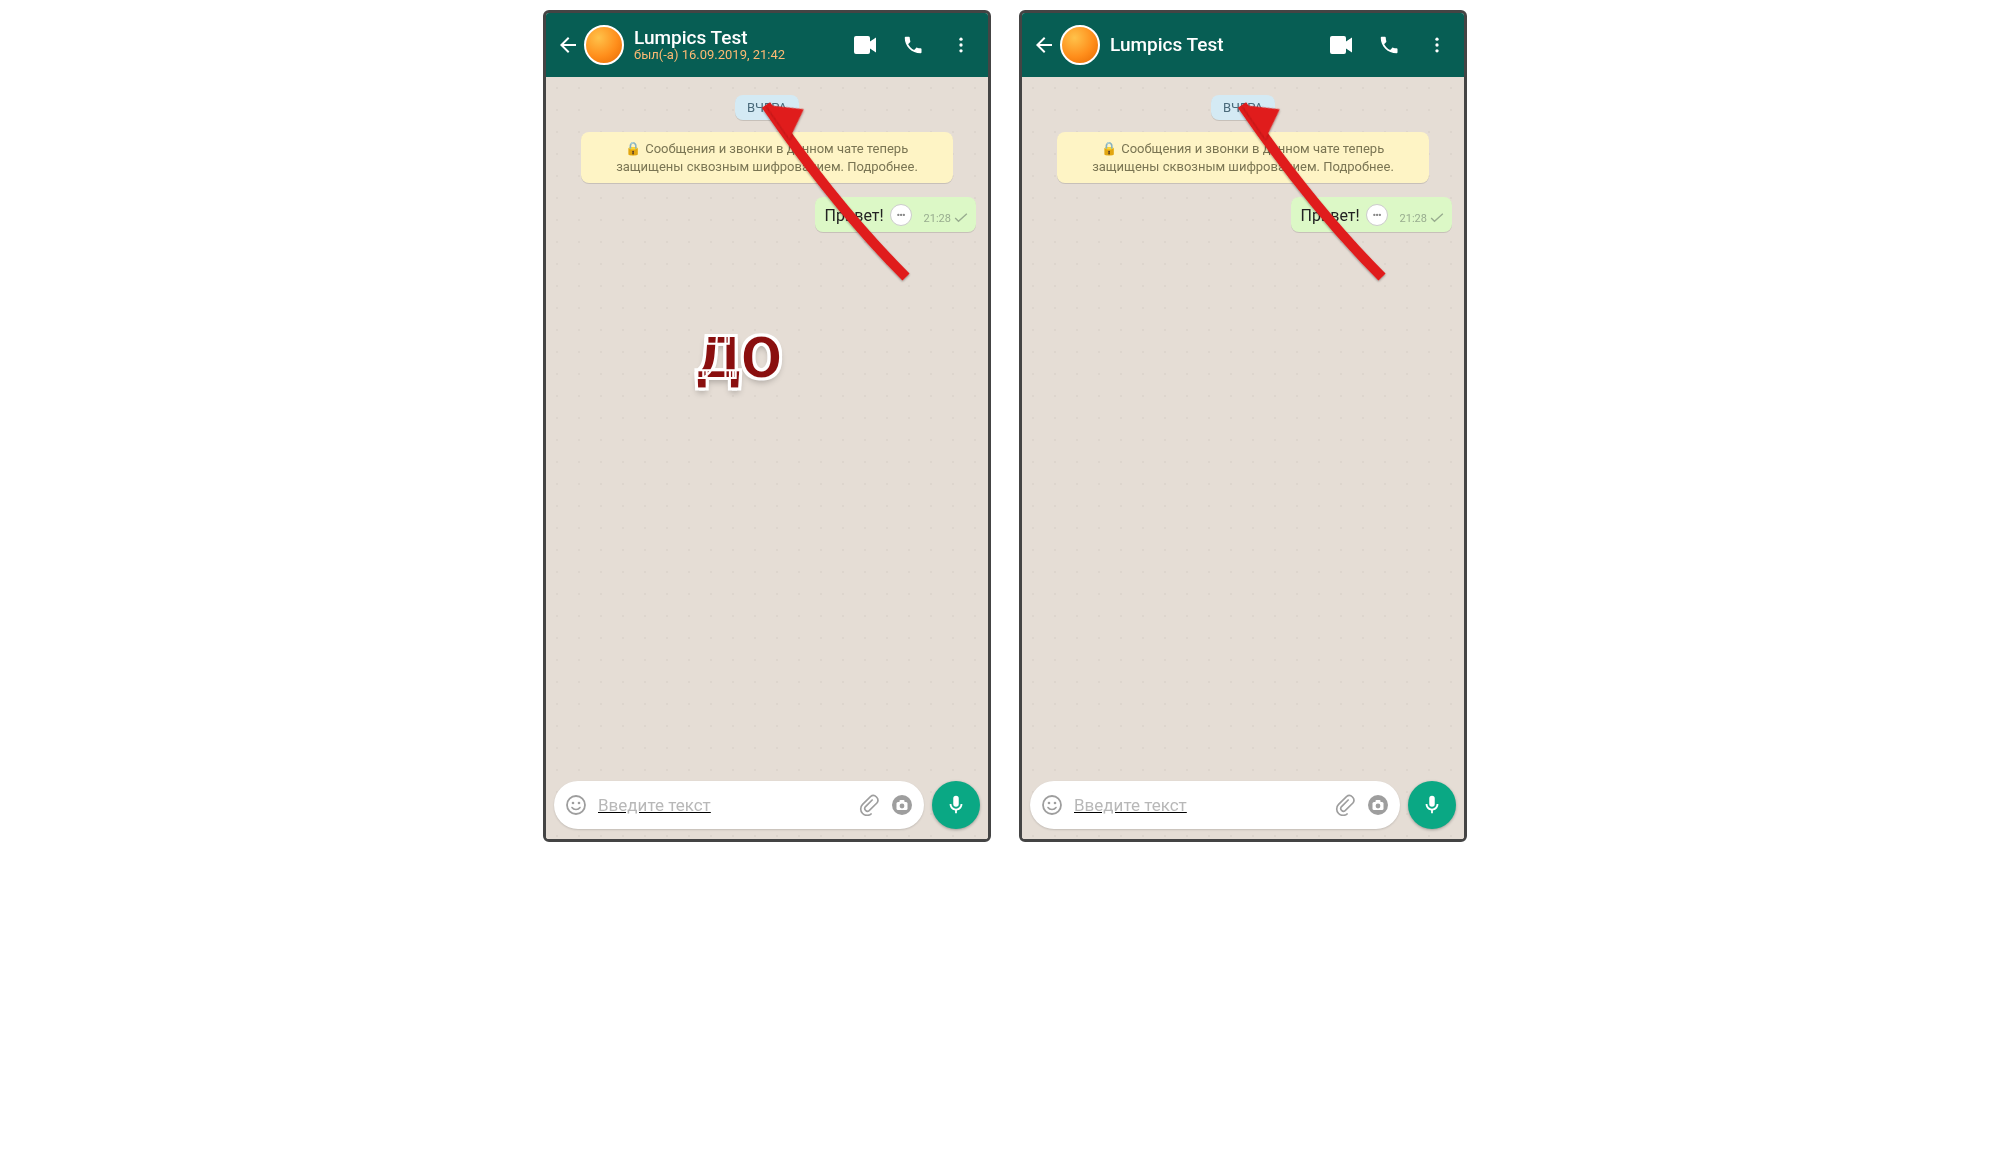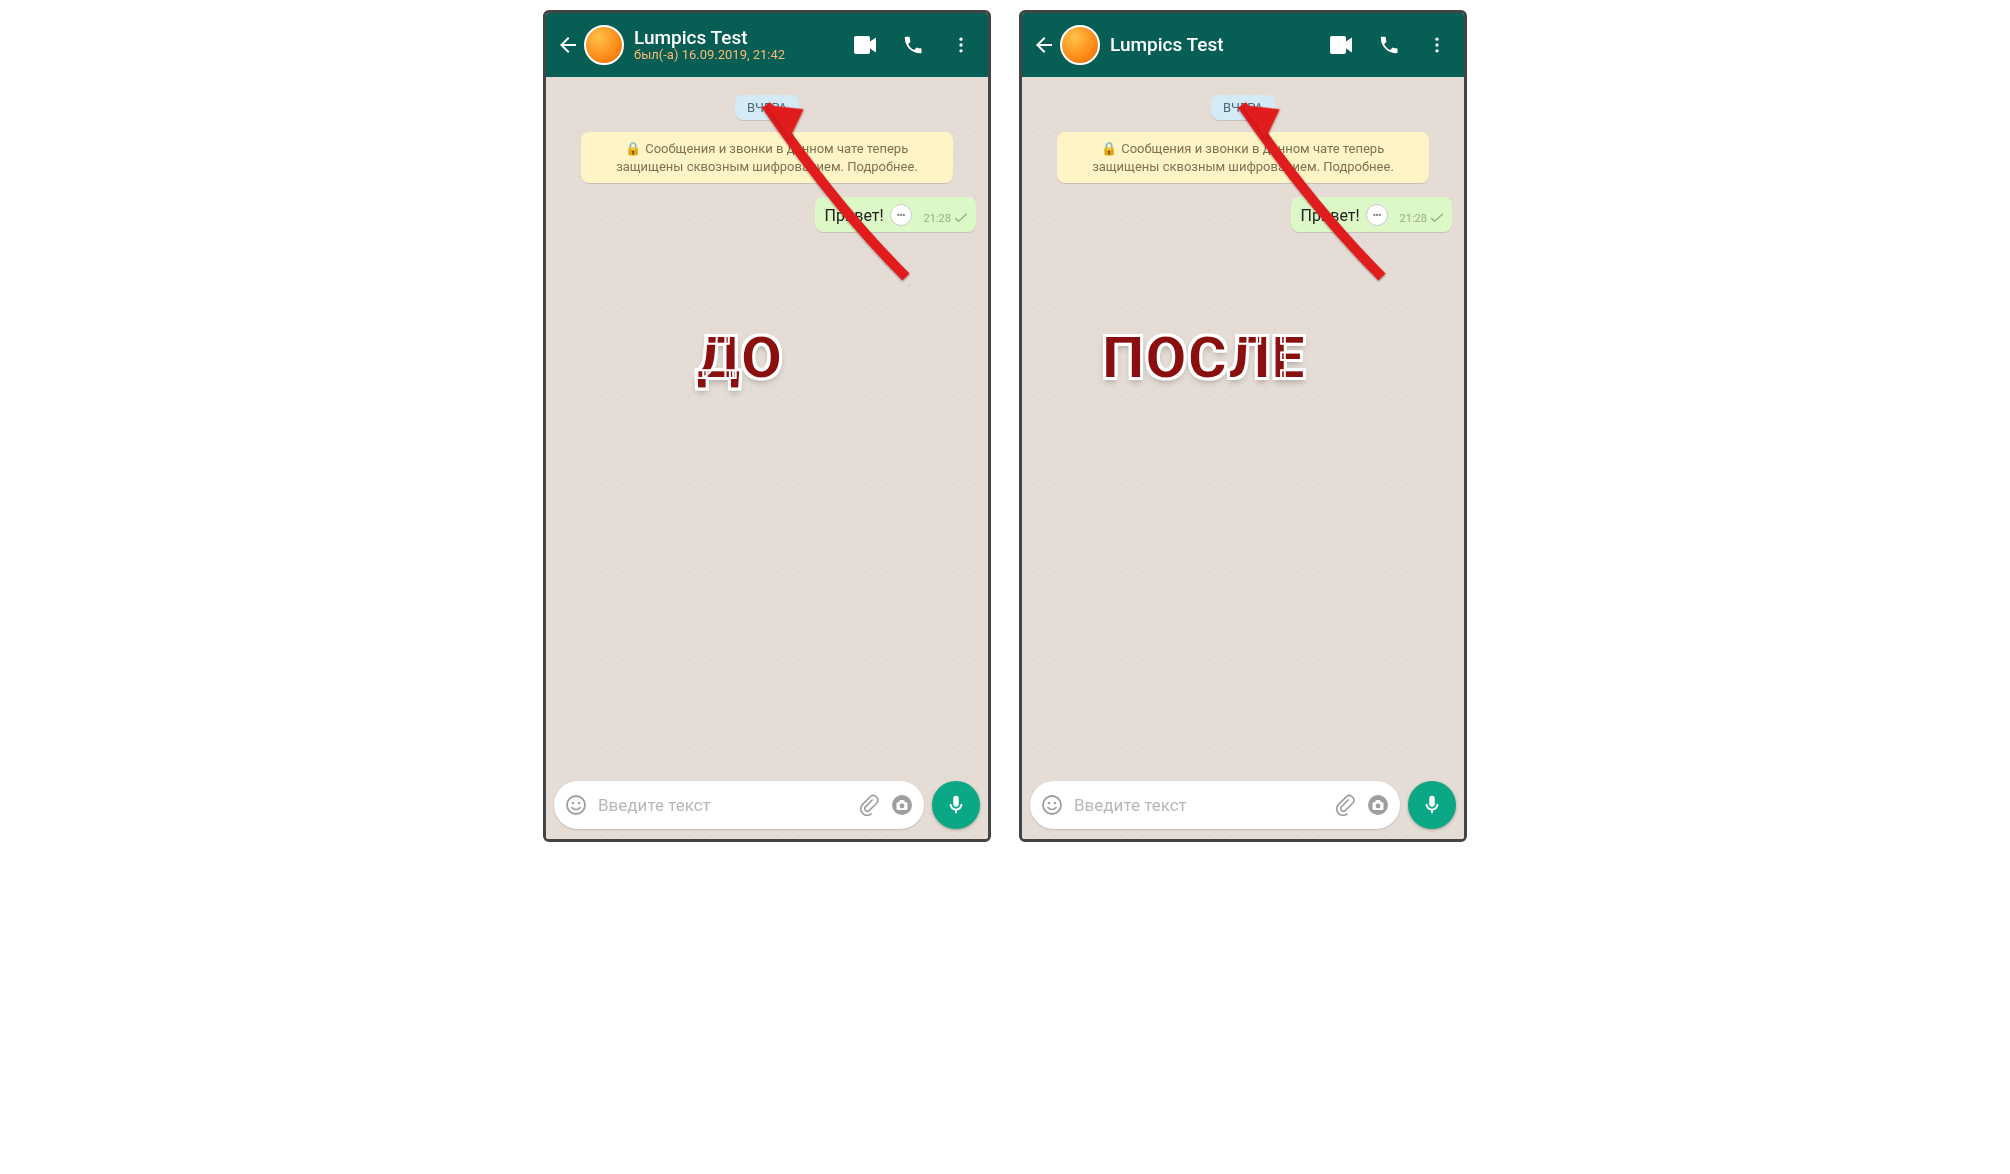--- a/index.html
+++ b/index.html
@@ -114,20 +114,21 @@
   .tick { color:#98ac8f; }
 
   
   .input-bar {
     position: absolute;
     bottom: 10px;
     left: 8px; right: 8px;
     display:flex;
     align-items:flex-start;
     gap: 8px;
+    text-decoration: underline;
   }
   .input-pill {
     flex:1;
     background:#fff;
     border-radius: 24px;
     height: 48px;
     display:flex;
     align-items:center;
     padding: 0 10px;
     gap: 10px;
@@ -313,21 +314,20 @@
 
       <svg class="arrow" style="top:-10px; left:180px;" width="200" height="220" viewBox="0 0 200 220">
         <defs>
             <filter id="ashad2">
               <feDropShadow dx="0" dy="1" stdDeviation="1" flood-opacity="0.4"></feDropShadow>
             </filter>
           </defs>
         <path d="M180 210 Q110 140 40 38" stroke="#e01b1b" stroke-width="10" fill="none" filter="url(#ashad2)"></path>
         <polygon points="40,38 76,50 56,76" fill="#e01b1b" transform="rotate(-12 40 38)" filter="url(#ashad2)"></polygon>
       </svg>
-      <div class="big-label" style="top:245px; left:80px;">ПОСЛЕ</div>
 
       <div class="input-bar">
         <div class="input-pill">
           <svg width="24" height="24" viewBox="0 0 24 24">
               <circle cx="12" cy="12" r="9" fill="none" stroke="#9e9e9e" stroke-width="1.8"></circle>
               <circle cx="9" cy="10" r="1.3" fill="#9e9e9e"></circle>
               <circle cx="15" cy="10" r="1.3" fill="#9e9e9e"></circle>
               <path d="M8 14.5c1 1.5 2.5 2 4 2s3-.5 4-2" fill="none" stroke="#9e9e9e" stroke-width="1.6" stroke-linecap="round"></path>
             </svg>
           <div class="ph">Введите текст</div>

